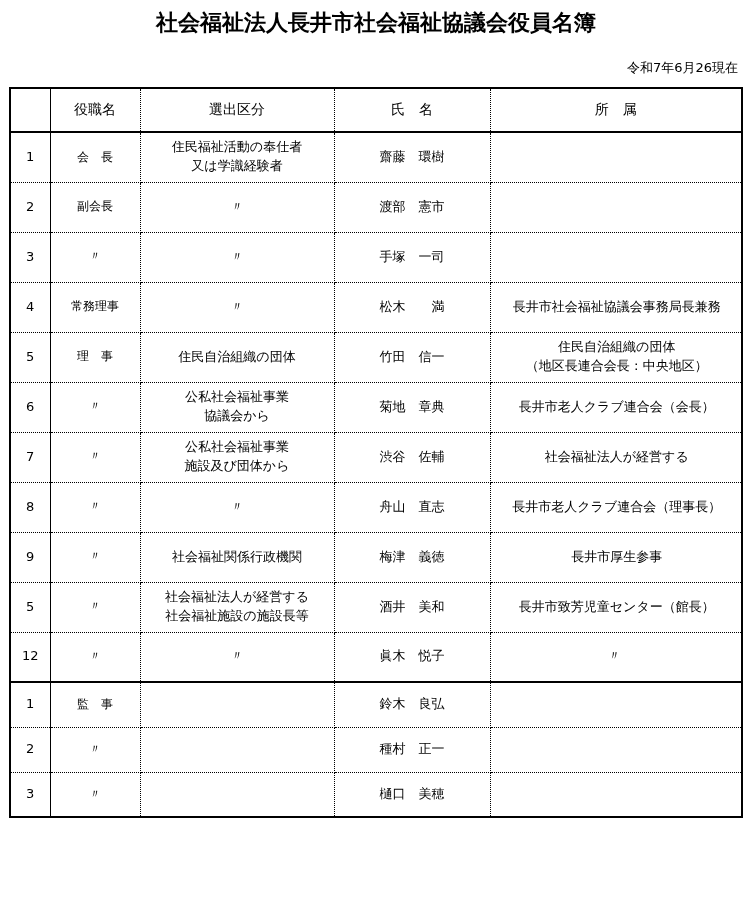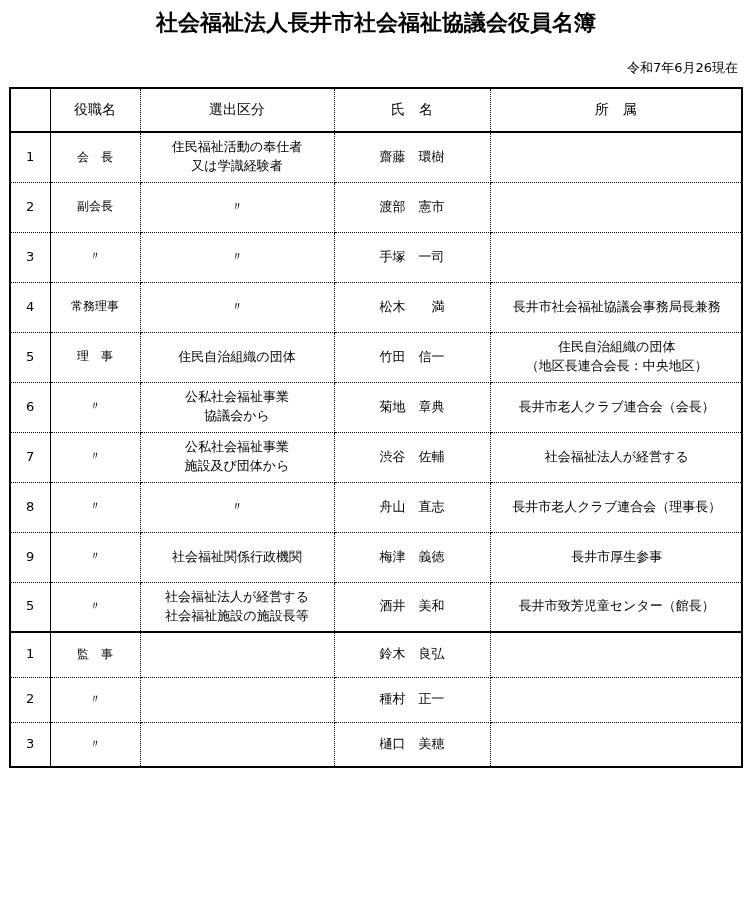--- a/index.html
+++ b/index.html
@@ -176,20 +176,27 @@
           <td class="col-affiliation">長井市厚生参事</td>
         </tr>
         <tr>
           <td class="col-no">5</td>
           <td class="col-position">〃</td>
           <td class="col-category">社会福祉法人が経営する
 社会福祉施設の施設長等</td>
           <td class="col-name">酒井　美和</td>
           <td class="col-affiliation">長井市致芳児童センター（館長）</td>
         </tr>
+        <tr>
+          <td class="col-no">12</td>
+          <td class="col-position">〃</td>
+          <td class="col-category">〃</td>
+          <td class="col-name">眞木　悦子</td>
+          <td class="col-affiliation center">〃</td>
+        </tr>
         <tr class="section-start auditor">
           <td class="col-no">1</td>
           <td class="col-position">監　事</td>
           <td class="col-category"></td>
           <td class="col-name">鈴木　良弘</td>
           <td class="col-affiliation"></td>
         </tr>
         <tr class="auditor">
           <td class="col-no">2</td>
           <td class="col-position">〃</td>

